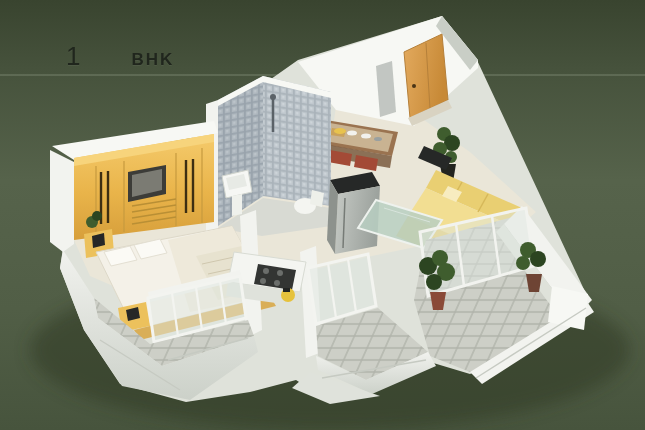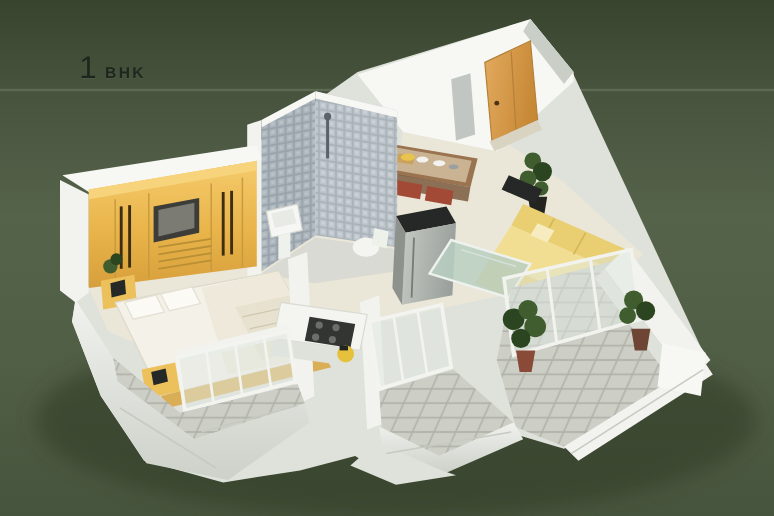--- a/index.html
+++ b/index.html
@@ -21,21 +21,21 @@
     position:absolute;left:0;top:74px;width:645px;height:2px;
     background:var(--highlight-line, rgba(220,230,205,0.16));
   }
   .title{
     position:absolute;left:66px;top:41px;
     color:var(--title-color,#20261d);
     display:flex;align-items:baseline;gap:6px;
     text-shadow:0 1px 1px rgba(255,255,255,0.06);
   }
   .title .num{font-size:26px;font-weight:400;letter-spacing:1px;}
-  .title .type{font-size:13px;font-weight:700;letter-spacing:2px;}
+  .title .type{font-size:17px;font-weight:700;letter-spacing:2px;margin-left:44px;}
   svg{position:absolute;left:0;top:0;}
   
   .c-wall      {fill:var(--wall-white,#f2f3ef);}
   .c-wall2     {fill:var(--wall-bright,#f7f8f4);}
   .c-wallsh    {fill:var(--wall-shade,#dfe2da);}
   .c-wallsh2   {fill:var(--wall-shade-dark,#c9cec6);}
   .c-floor     {fill:var(--floor-cream,#eae6d8);}
   .c-bathfloor {fill:#d8dad3;}
   .c-ward      {fill:url(#wardrobeGrad);}
   .c-door      {fill:url(#doorGrad);}

